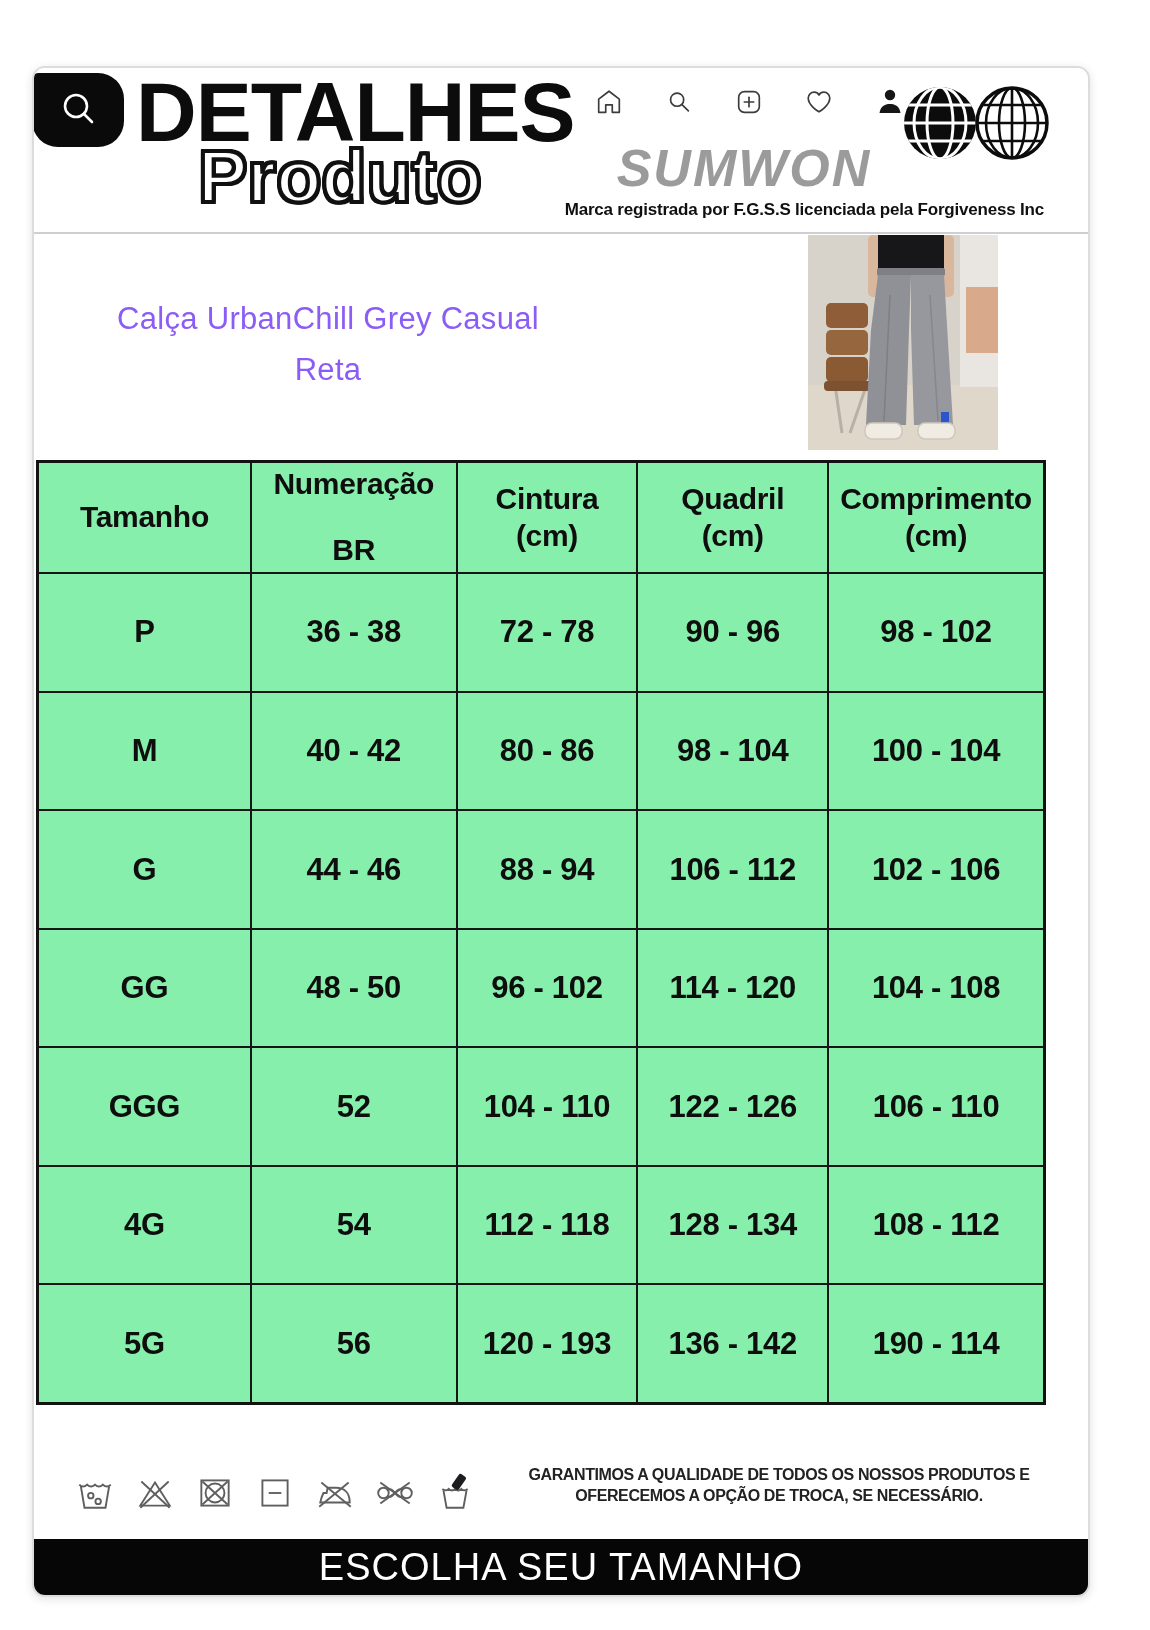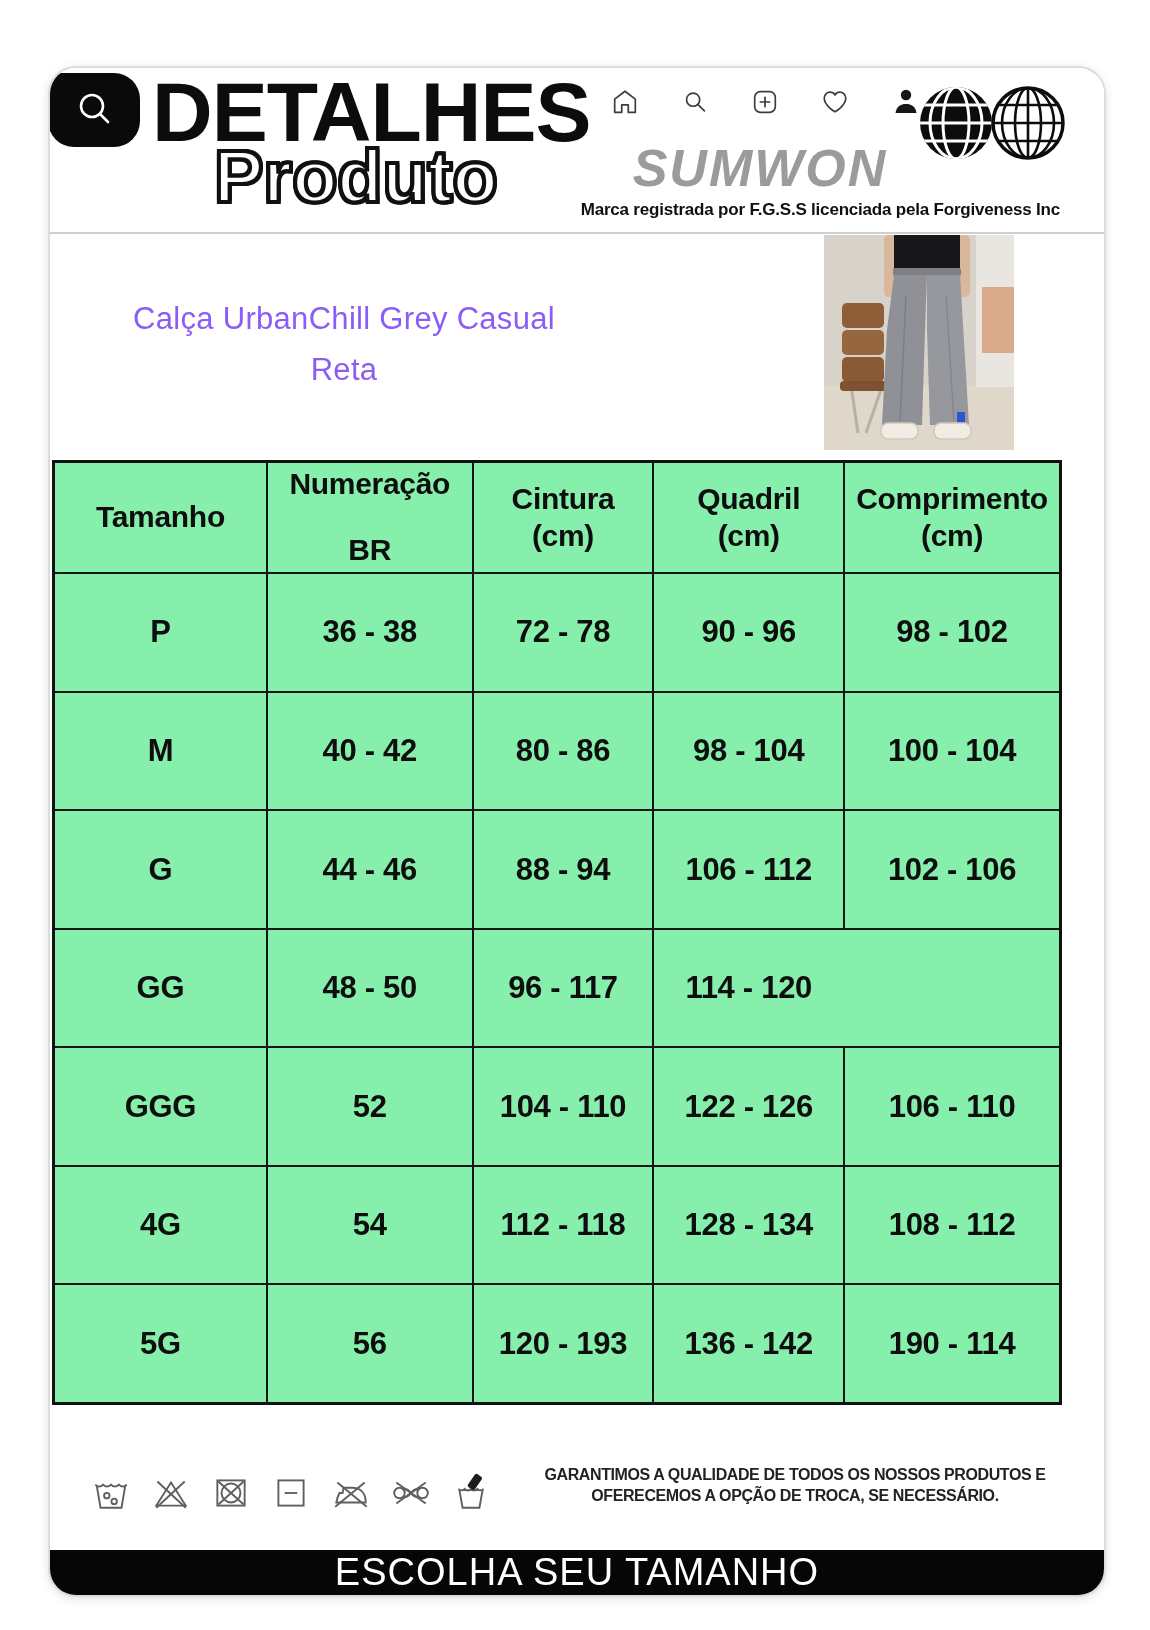--- a/index.html
+++ b/index.html
@@ -1,22 +1,22 @@
 <!DOCTYPE html>
 <html><head>
 <meta charset="utf-8">
 <style>
   html,body{margin:0;padding:0;}
   body{
     width:1150px;height:1630px;position:relative;background:#ffffff;
     font-family:"Liberation Sans", sans-serif;color:#111;overflow:hidden;
   }
   .card{
-    position:absolute;left:48px;top:66px;width:1058px;height:1531px;
-    background:#fff;border:2px solid #dcdcdc;border-radius:28px;
+    position:absolute;left:32px;top:66px;width:1058px;height:1531px;
+    background:#fff;border:2px solid #dcdcdc;border-radius:13px;
     box-shadow:0 2px 10px rgba(0,0,0,.12);overflow:hidden;box-sizing:border-box;padding-left:13px;
   }
   
   .hdr{position:absolute;left:0;top:0;right:0;height:164px;border-bottom:2px solid #cfcfcf;background:#fff;}
   .search-pill{
     position:absolute;left:-2px;top:5px;width:92px;height:74px;background:#0a0a0a;
     border-radius:6px 26px 26px 26px;display:flex;align-items:center;justify-content:center;
   }
   .title1{
     position:absolute;left:102px;top:2px;font-size:84px;font-weight:800;letter-spacing:-1px;
@@ -64,21 +64,21 @@
   .head .cell{font-size:30px;letter-spacing:-0.3px;}
   .trow:not(.head) .cell{font-size:31px;letter-spacing:-0.3px;}
   
   .care{position:absolute;left:40px;top:1404px;display:flex;gap:18px;align-items:center;}
   .care svg{display:block;}
   .guarantee{
     position:absolute;left:462px;top:1396px;width:566px;text-align:center;
     font-size:16px;font-weight:700;color:#222;line-height:1.34;letter-spacing:-0.4px;
   }
   .cta-bar{
-    position:absolute;left:0;right:0;bottom:0;height:45px;background:#060606;
+    position:absolute;left:0;right:0;bottom:0;height:56px;background:#060606;
     display:flex;align-items:center;justify-content:center;
     color:#fff;font-size:38px;font-weight:400;letter-spacing:1px;
   }
 </style>
 </head>
 <body>
 
 <div class="card">
 
   <div class="hdr">
@@ -227,22 +227,23 @@
       <div class="trow">
         <div class="cell c0">G</div>
         <div class="cell c1">44 - 46</div>
         <div class="cell c2">88 - 94</div>
         <div class="cell c3">106 - 112</div>
         <div class="cell c4">102 - 106</div>
       </div>
       <div class="trow">
         <div class="cell c0">GG</div>
         <div class="cell c1">48 - 50</div>
-        <div class="cell c2">96 - 117</div>
+        <div class="cell c2">96 - 102</div>
         <div class="cell c3">114 - 120</div>
+        <div class="cell c4">104 - 108</div>
       </div>
       <div class="trow">
         <div class="cell c0">GGG</div>
         <div class="cell c1">52</div>
         <div class="cell c2">104 - 110</div>
         <div class="cell c3">122 - 126</div>
         <div class="cell c4">106 - 110</div>
       </div>
       <div class="trow">
         <div class="cell c0">4G</div>

